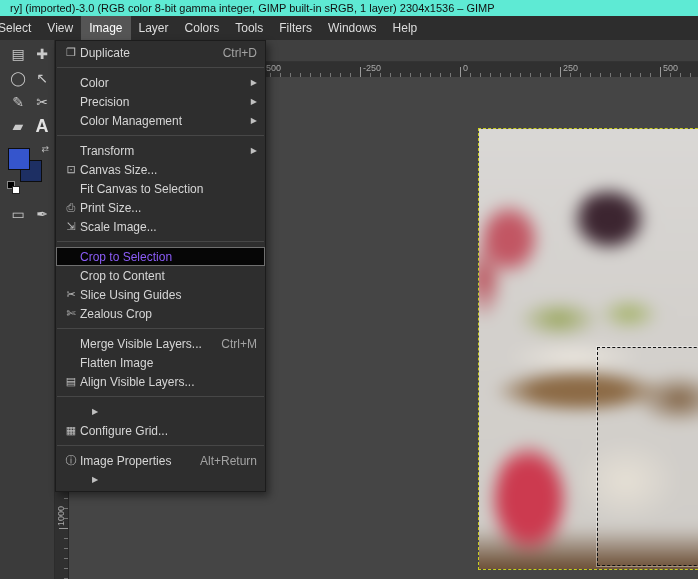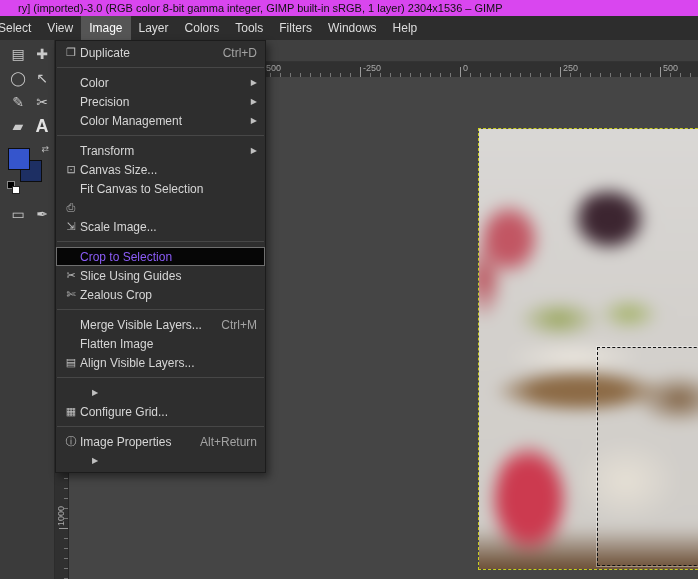--- a/index.html
+++ b/index.html
@@ -1,21 +1,21 @@
 <!DOCTYPE html>
 <html><head>
 <meta charset="utf-8">
 <style>
   *{margin:0;padding:0;box-sizing:border-box}
   html,body{width:698px;height:579px;overflow:hidden;background:#454545;
     font-family:"Liberation Sans",sans-serif;position:relative}
 
   
-  .titlebar{position:absolute;left:0;top:0;width:698px;height:16px;background:#d946ef;
-    color:#111;font-size:11px;line-height:16px;white-space:nowrap;padding-left:18px;overflow:hidden}
+  .titlebar{position:absolute;left:0;top:0;width:698px;height:16px;background:#5eead4;
+    color:#111;font-size:11px;line-height:16px;white-space:nowrap;padding-left:10px;overflow:hidden}
 
   
   .menubar{position:absolute;left:0;top:16px;width:698px;height:24px;background:#2d2d2d;
     display:flex;color:#ddd;font-size:12px}
   .mb-item{padding:0 8px;line-height:24px;white-space:nowrap}
   .mb-item.first{margin-left:-10px}
   .mb-item.active{background:#555;color:#fff}
 
   
   .toolbox{position:absolute;left:0;top:40px;width:55px;height:539px;background:#3b3b3b;
@@ -177,29 +177,34 @@
   <div class="mi">
     <span class="mi-ic">⊡</span>
     <span class="mi-lb">Canvas Size...</span>
   </div>
   <div class="mi">
     <span class="mi-ic"></span>
     <span class="mi-lb">Fit Canvas to Selection</span>
   </div>
   <div class="mi">
     <span class="mi-ic">⎙</span>
+    <span class="mi-lb">Print Size...</span>
   </div>
   <div class="mi">
     <span class="mi-ic">⇲</span>
     <span class="mi-lb">Scale Image...</span>
   </div>
   <div class="sep"></div>
   <div class="mi active">
     <span class="mi-ic"></span>
     <span class="mi-lb">Crop to Selection</span>
+  </div>
+  <div class="mi">
+    <span class="mi-ic"></span>
+    <span class="mi-lb">Crop to Content</span>
   </div>
   <div class="mi">
     <span class="mi-ic">✂</span>
     <span class="mi-lb">Slice Using Guides</span>
   </div>
   <div class="mi">
     <span class="mi-ic">✄</span>
     <span class="mi-lb">Zealous Crop</span>
   </div>
   <div class="sep"></div>

